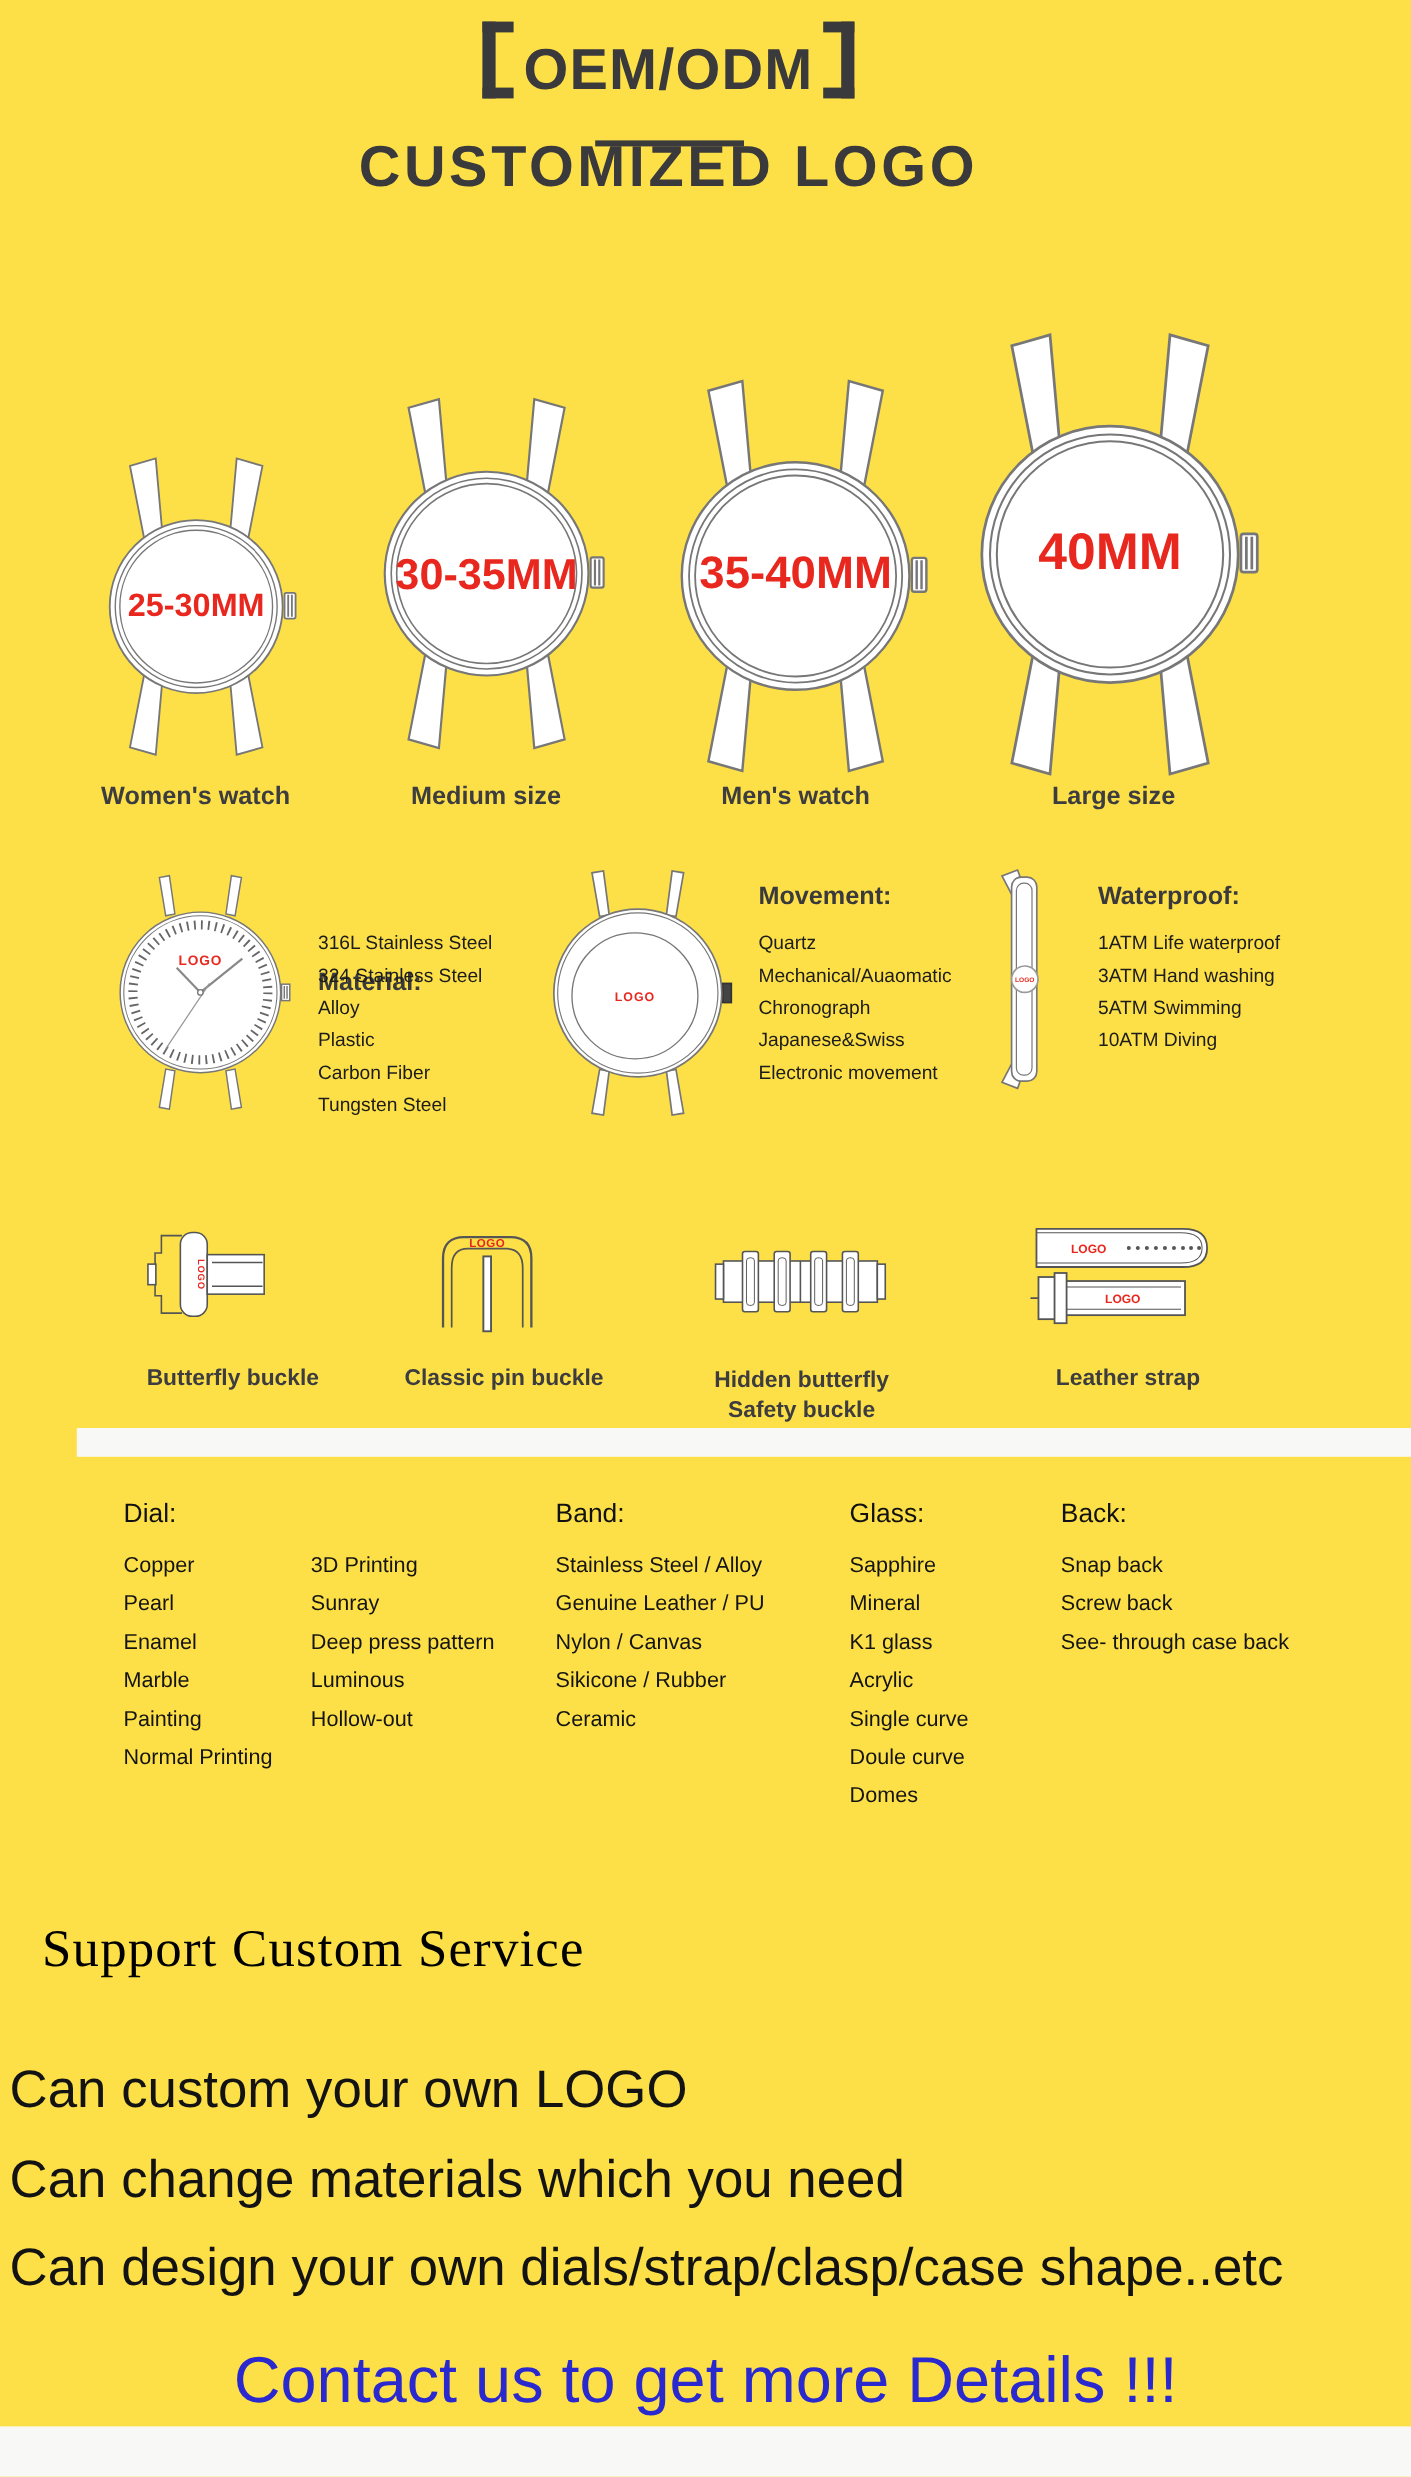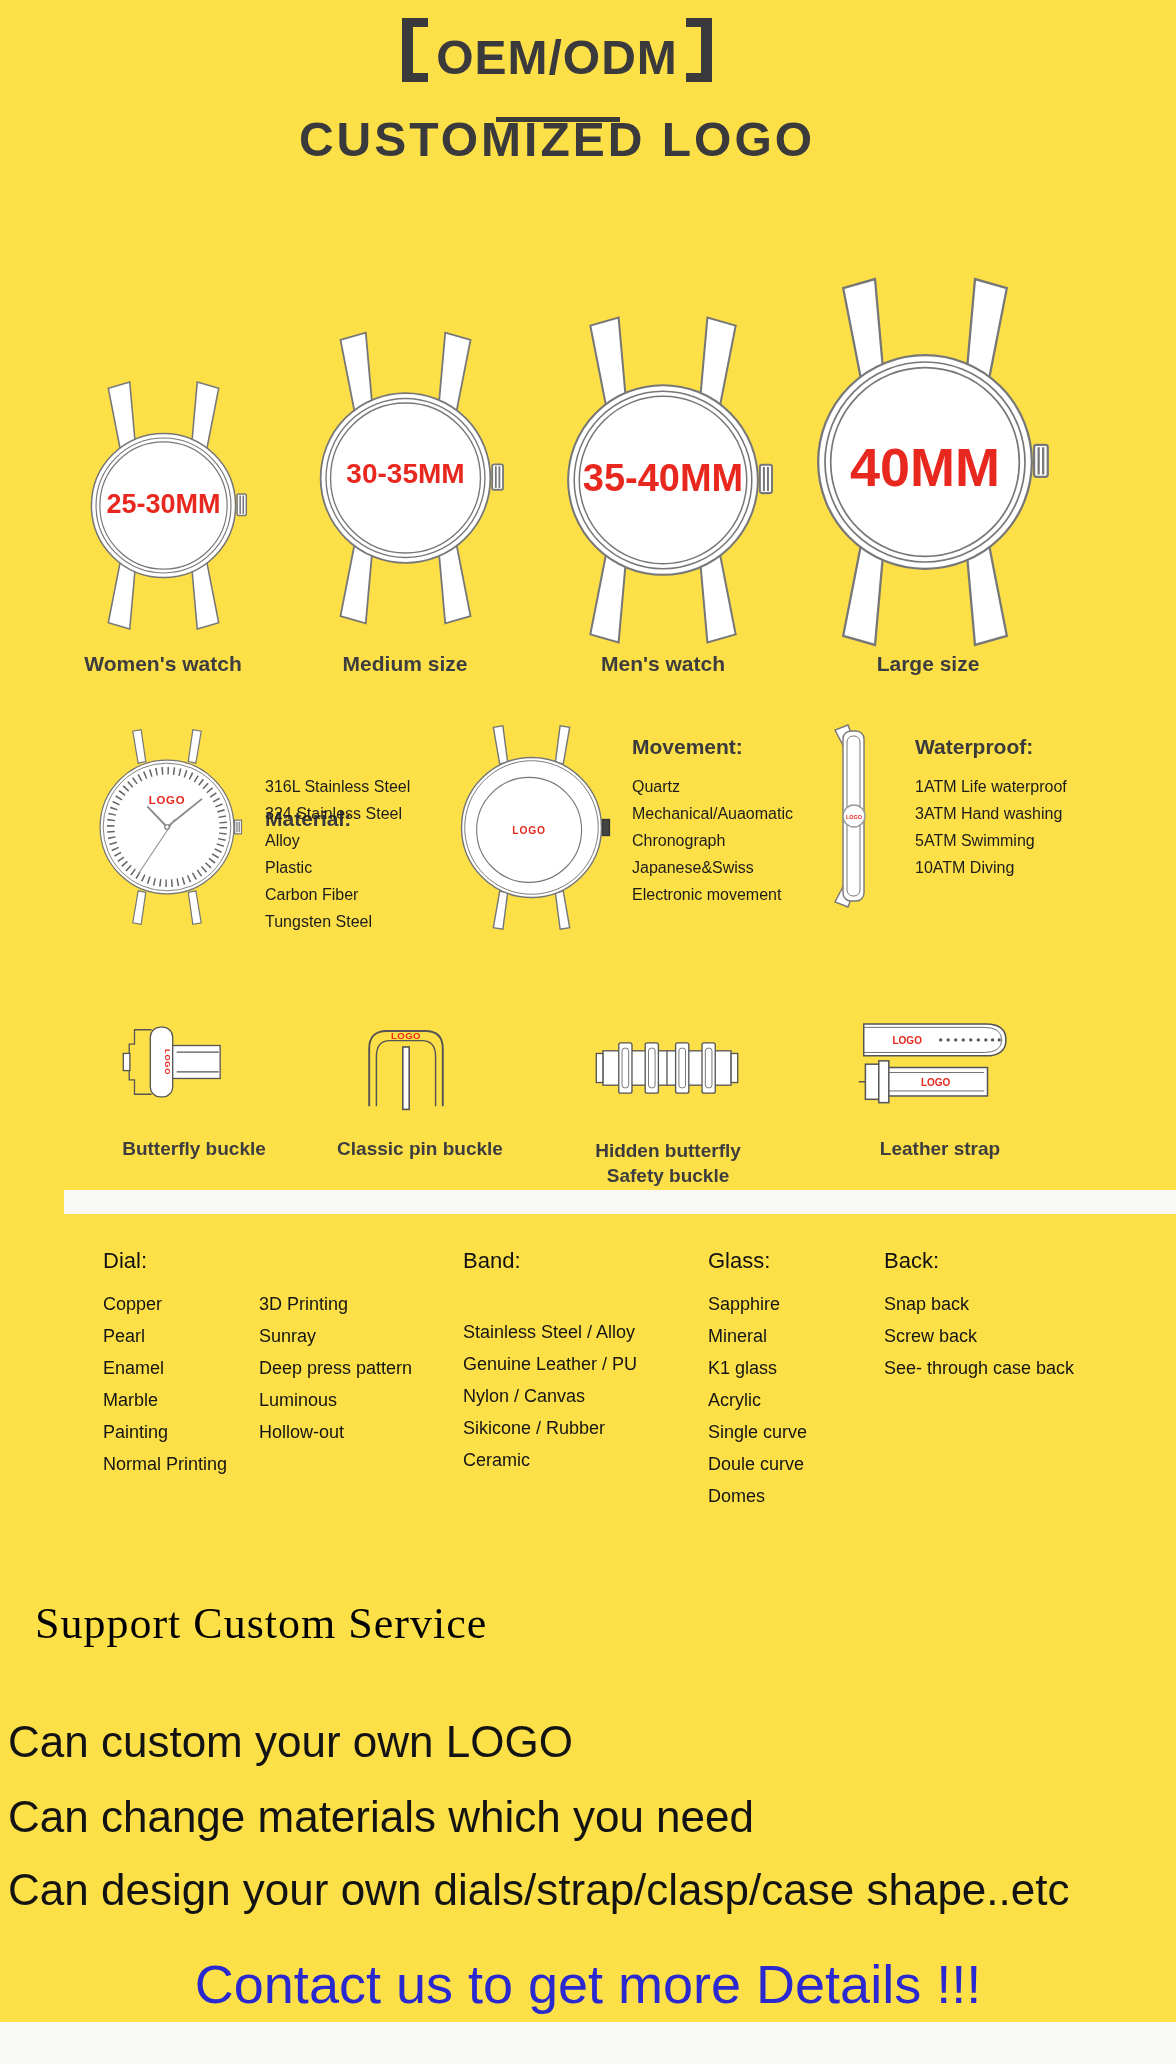--- a/index.html
+++ b/index.html
@@ -71,37 +71,37 @@
         <use href="#watchA"></use>
       </svg>
     <div class="size-label" style="top:110px;font-size:27px;">25-30MM</div>
   </div>
   <div class="abs type-label" style="left:53px;">Women's watch</div>
 
   <div class="abs" style="left:306px;top:329px;width:199px;height:298px;">
     <svg viewBox="0 0 220 330" width="199" height="298">
         <use href="#watchA"></use>
       </svg>
-    <div class="size-label" style="top:129px;font-size:28px;">30-35MM</div>
+    <div class="size-label" style="top:129px;font-size:36px;">30-35MM</div>
   </div>
   <div class="abs type-label" style="left:295px;">Medium size</div>
 
   <div class="abs" style="left:552px;top:313px;width:222px;height:334px;">
     <svg viewBox="0 0 220 330" width="222" height="334">
         <use href="#watchA"></use>
       </svg>
     <div class="size-label" style="top:144px;font-size:38px;">35-40MM</div>
   </div>
   <div class="abs type-label" style="left:553px;">Men's watch</div>
 
   <div class="abs" style="left:800px;top:274px;width:250px;height:376px;">
     <svg viewBox="0 0 220 330" width="250" height="376">
         <use href="#watchA"></use>
       </svg>
-    <div class="size-label" style="top:162px;font-size:54px;">40MM</div>
+    <div class="size-label" style="top:162px;font-size:43px;">40MM</div>
   </div>
   <div class="abs type-label" style="left:818px;">Large size</div>
 
   <svg class="abs" style="left:91px;top:728px;" viewBox="0 0 200 260" width="152" height="198">
     <g stroke="#777" stroke-width="1.6" fill="#fff">
       <polygon points="62,46 55,4 66,2 72,44"></polygon>
       <polygon points="138,46 145,4 134,2 128,44"></polygon>
       <polygon points="62,214 55,256 66,258 72,216"></polygon>
       <polygon points="138,214 145,256 134,258 128,216"></polygon>
       <rect x="189" y="121" width="9" height="18"></rect>
@@ -259,21 +259,21 @@
   </div>
   <div class="abs" style="left:259px;top:1288px;">
     <div class="opt-item">3D Printing</div>
     <div class="opt-item">Sunray</div>
     <div class="opt-item">Deep press pattern</div>
     <div class="opt-item">Luminous</div>
     <div class="opt-item">Hollow-out</div>
   </div>
 
   <div class="abs opt-title" style="left:463px;top:1248px;">Band:</div>
-  <div class="abs" style="left:463px;top:1288px;margin-top:28px;">
+  <div class="abs" style="left:463px;top:1288px;">
     <div class="opt-item">Stainless Steel / Alloy</div>
     <div class="opt-item">Genuine Leather / PU</div>
     <div class="opt-item">Nylon / Canvas</div>
     <div class="opt-item">Sikicone / Rubber</div>
     <div class="opt-item">Ceramic</div>
   </div>
 
   <div class="abs opt-title" style="left:708px;top:1248px;">Glass:</div>
   <div class="abs" style="left:708px;top:1288px;">
     <div class="opt-item">Sapphire</div>

